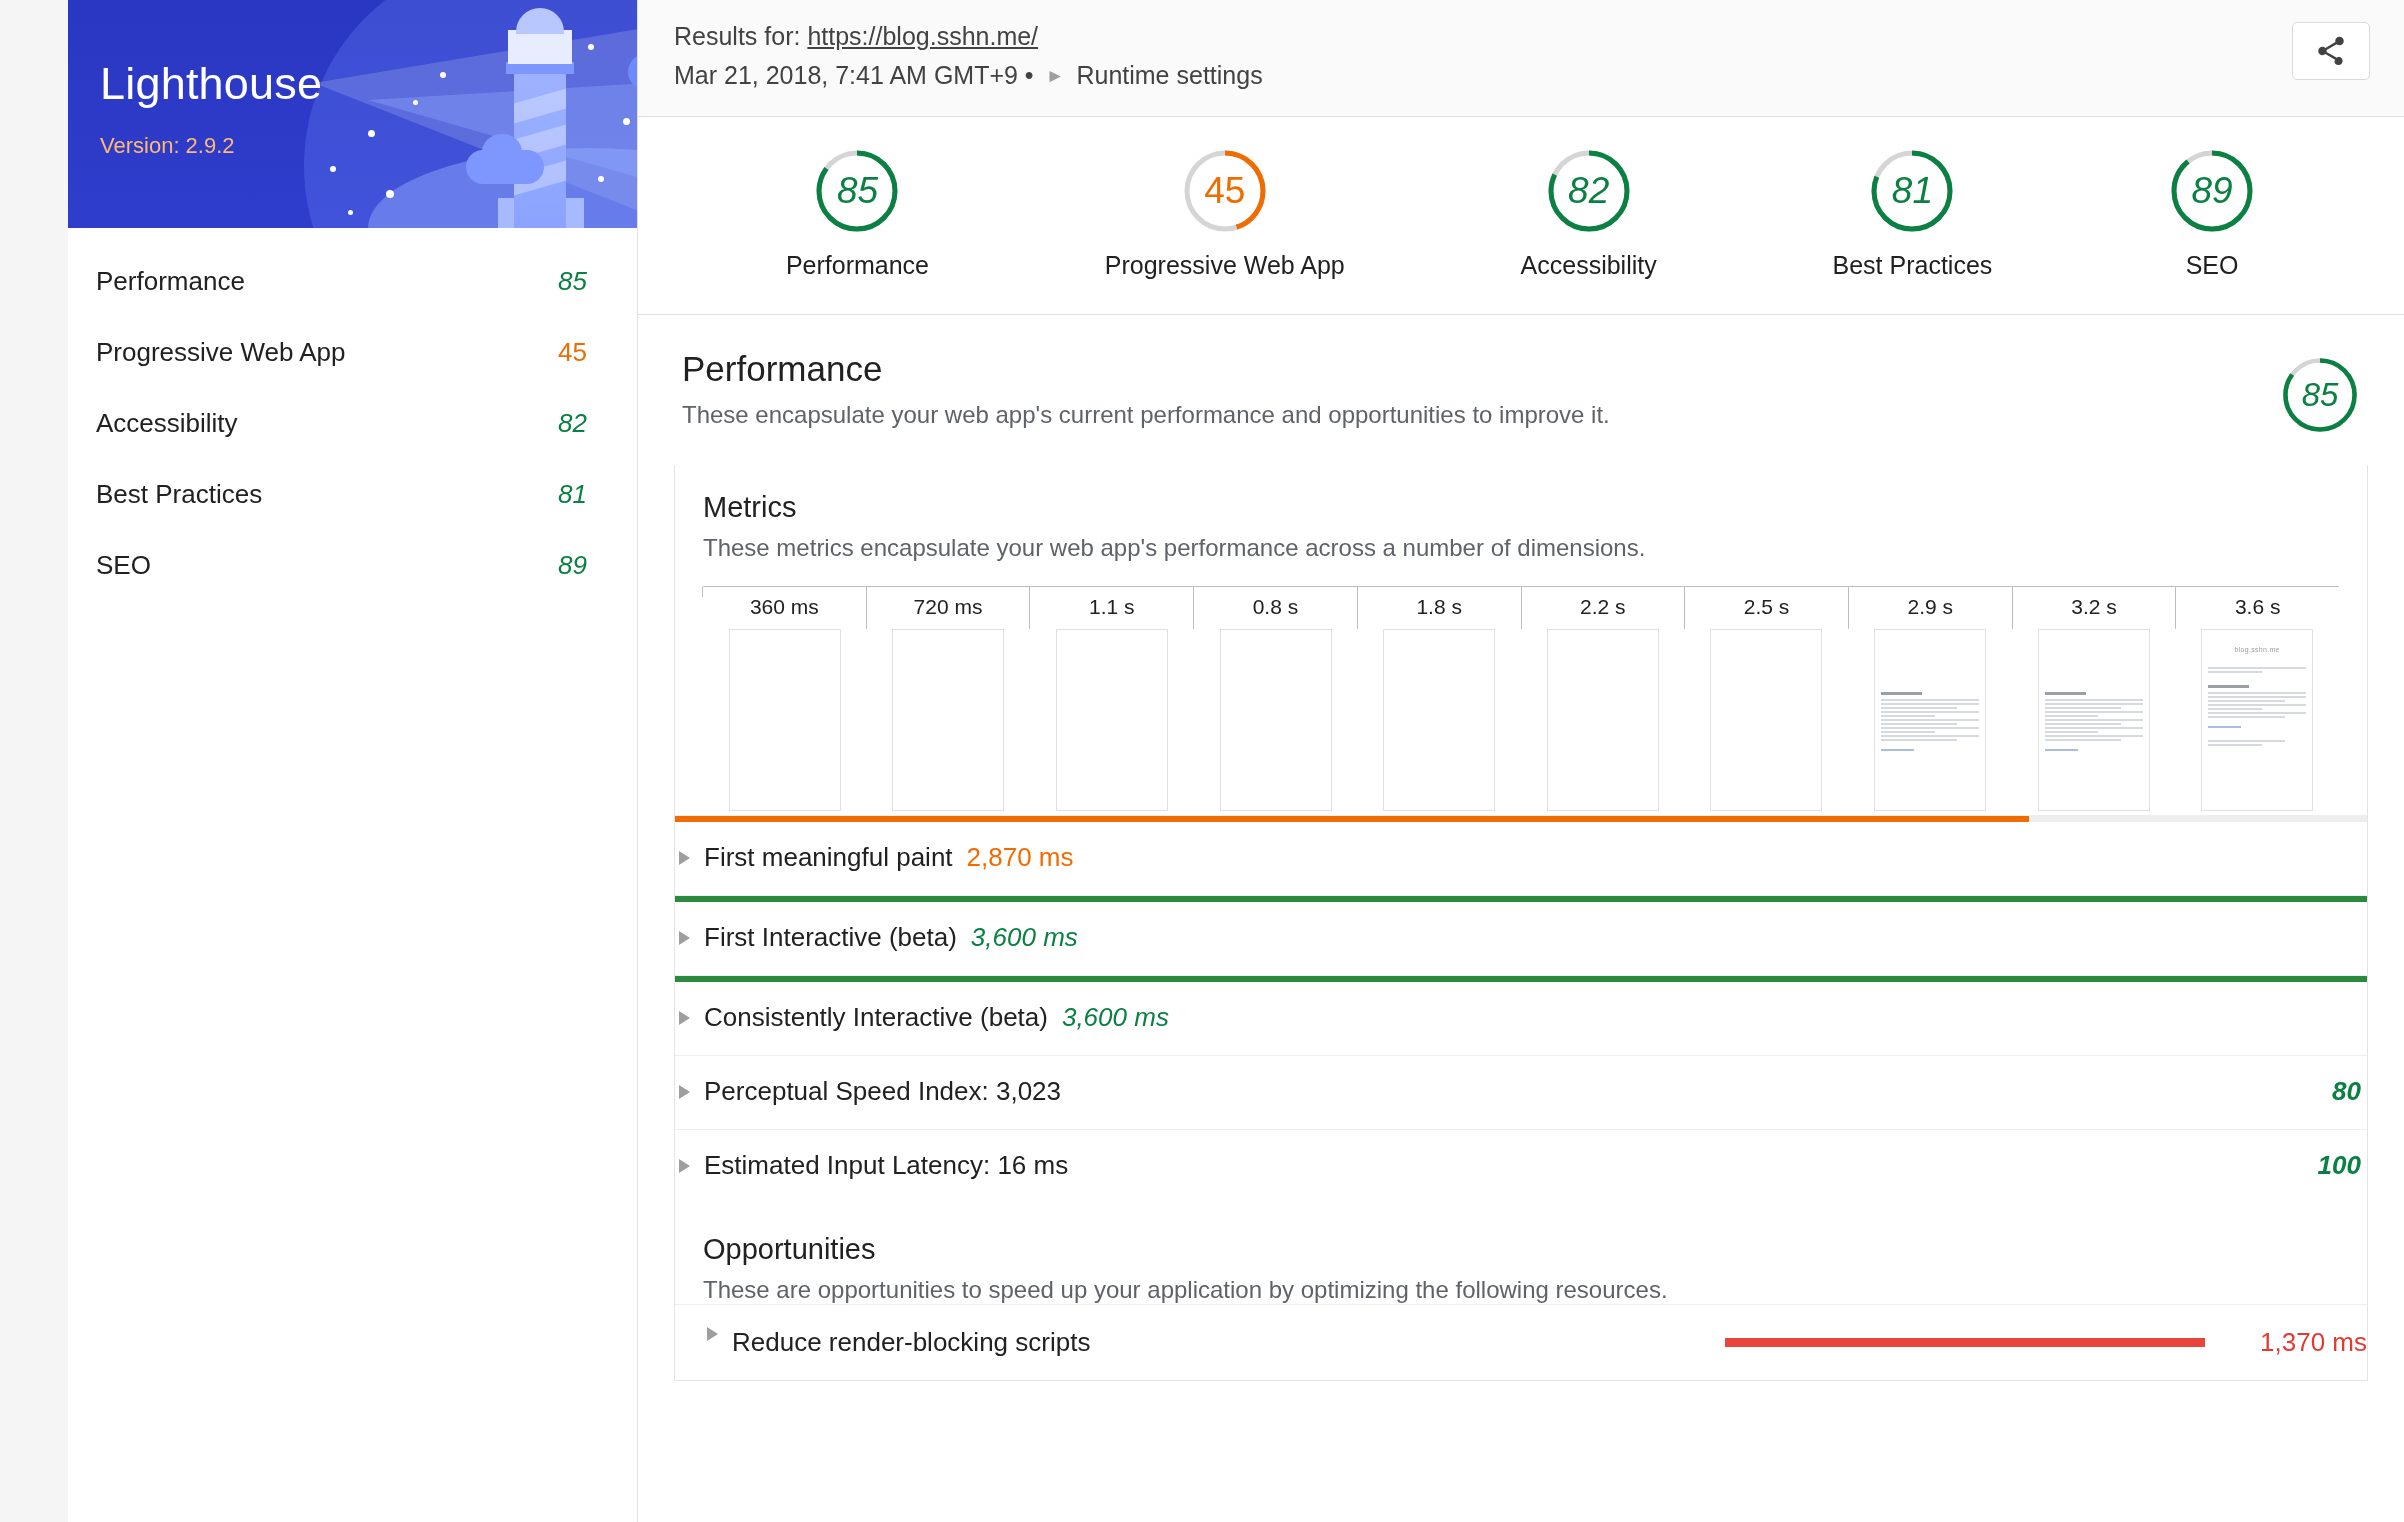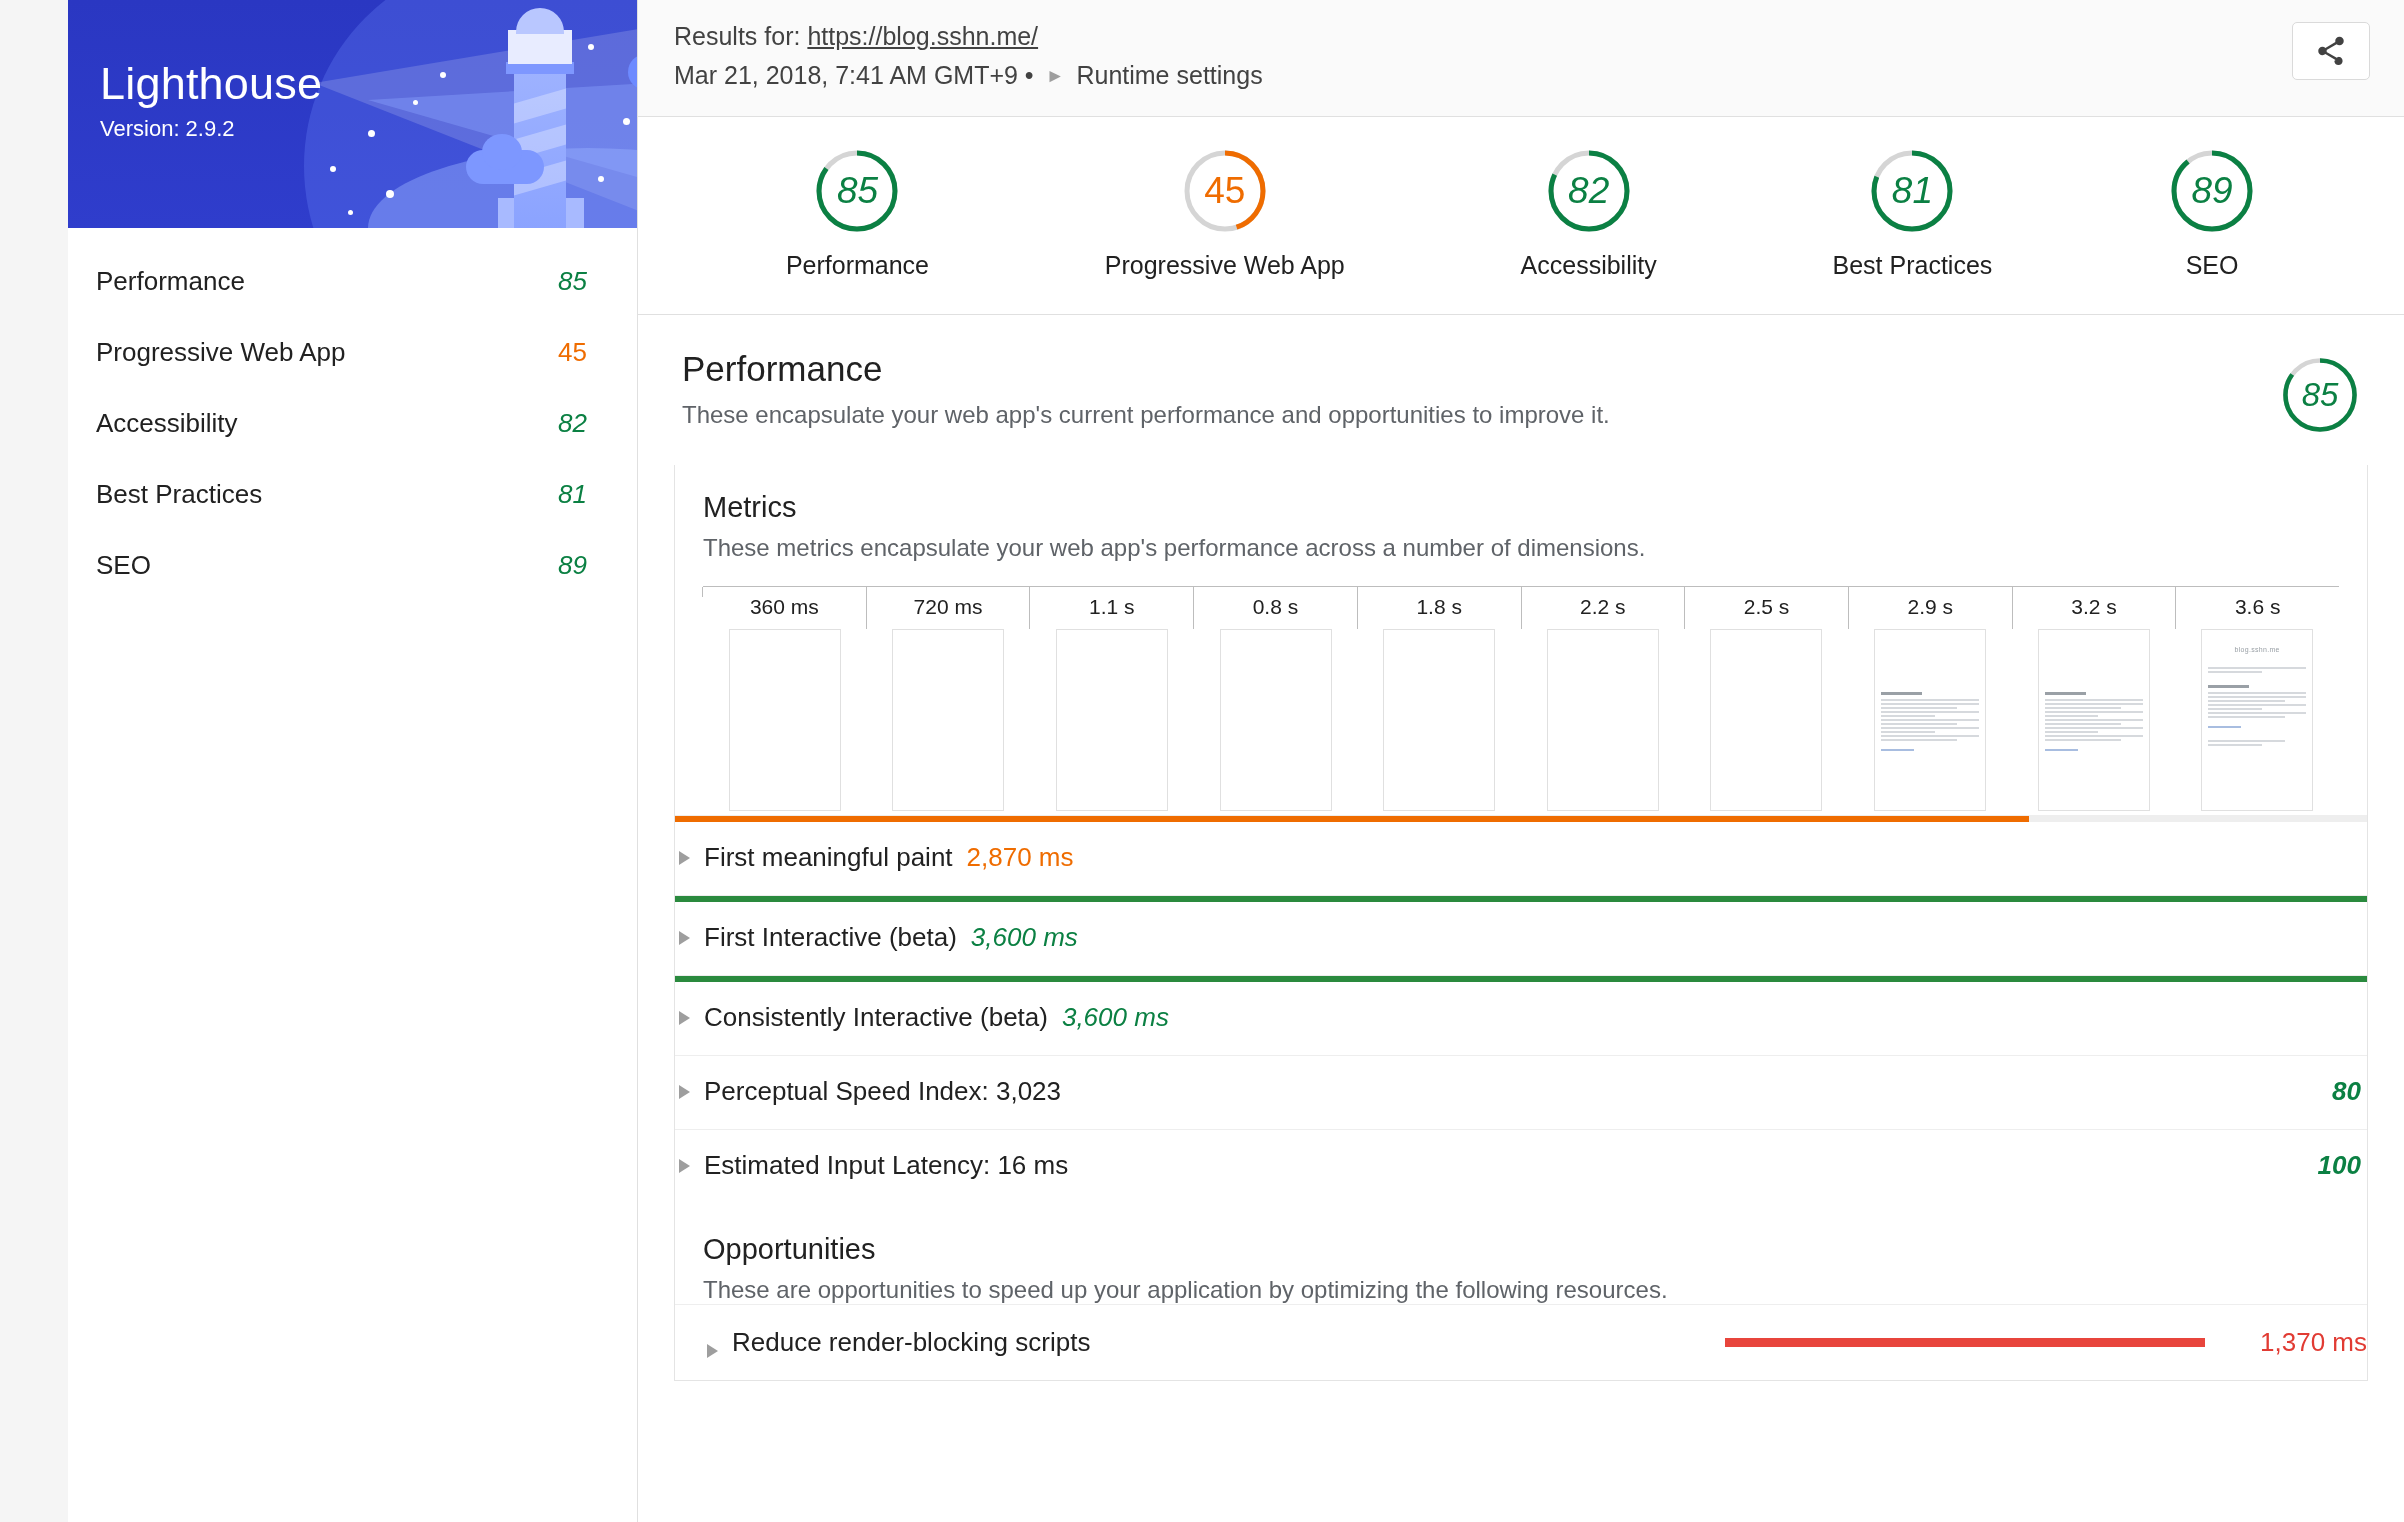--- a/index.html
+++ b/index.html
@@ -63,21 +63,21 @@
   .c1::before { content:""; position:absolute; left:16px; top:-16px; width:40px; height:36px; background:#7d97ff; border-radius:50%; }
   .c2 { left: 560px; top: 54px; width: 86px; height: 36px; background:#6d8aff; }
   .c2::before { content:""; position:absolute; left:20px; top:-18px; width:44px; height:38px; background:#6d8aff; border-radius:50%; }
   .dome {
     position: absolute; left: 300px; bottom: -80px; width: 440px; height: 160px;
     border-radius: 50% 50% 0 0; background: rgba(150,175,255,0.45);
   }
   .star { position: absolute; background: #fff; border-radius: 50%; }
   .brand-text { position: absolute; left: 32px; top: 58px; z-index: 4; }
   .brand-title { font-size: 45px; color: #fff; font-weight: 400; letter-spacing: .2px; }
-  .brand-ver { font-size: 22px; color: #ffffff; margin-top: 6px; }
+  .brand-ver { font-size: 22px; color: #fdba74; margin-top: 23px; }
 
   .nav { padding: 18px 0 0 0; }
   .nav-item {
     display: flex; align-items: center; justify-content: space-between;
     padding: 20px 50px 20px 28px; cursor: pointer;
   }
   .nav-label { font-size: 26px; color: #212121; }
   .nav-score { font-size: 26px; }
   .green { color: #0b8043; font-style: italic; }
   .orange { color: #ef6c00; }
@@ -156,21 +156,21 @@
   }
   .tri {
     width: 0; height: 0; border-left: 11px solid #9e9e9e;
     border-top: 7px solid transparent; border-bottom: 7px solid transparent;
     flex: none; margin-left: 4px; cursor: pointer;
   }
   .metric-name { font-size: 26px; color: #212121; }
   .metric-val { font-size: 26px; }
   .metric-score { margin-left: auto; font-size: 26px; font-weight: bold; padding-right: 6px; }
 
-  .opp-row { border-top: 1px solid #eee; display: flex; align-items: flex-end; padding: 22px 0; gap: 14px; }
+  .opp-row { border-top: 1px solid #eee; display: flex; align-items: flex-start; padding: 22px 0; gap: 14px; }
   .opp-name { font-size: 26px; color: #212121; }
   .opp-bar-area { margin-left: auto; display: flex; align-items: center; gap: 22px; }
   .opp-bar { width: 480px; height: 9px; background: #e8453c; }
   .opp-val { font-size: 26px; min-width: 140px; text-align: right; }
 </style>
 </head>
 <body>
 
 <div class="page">
 

